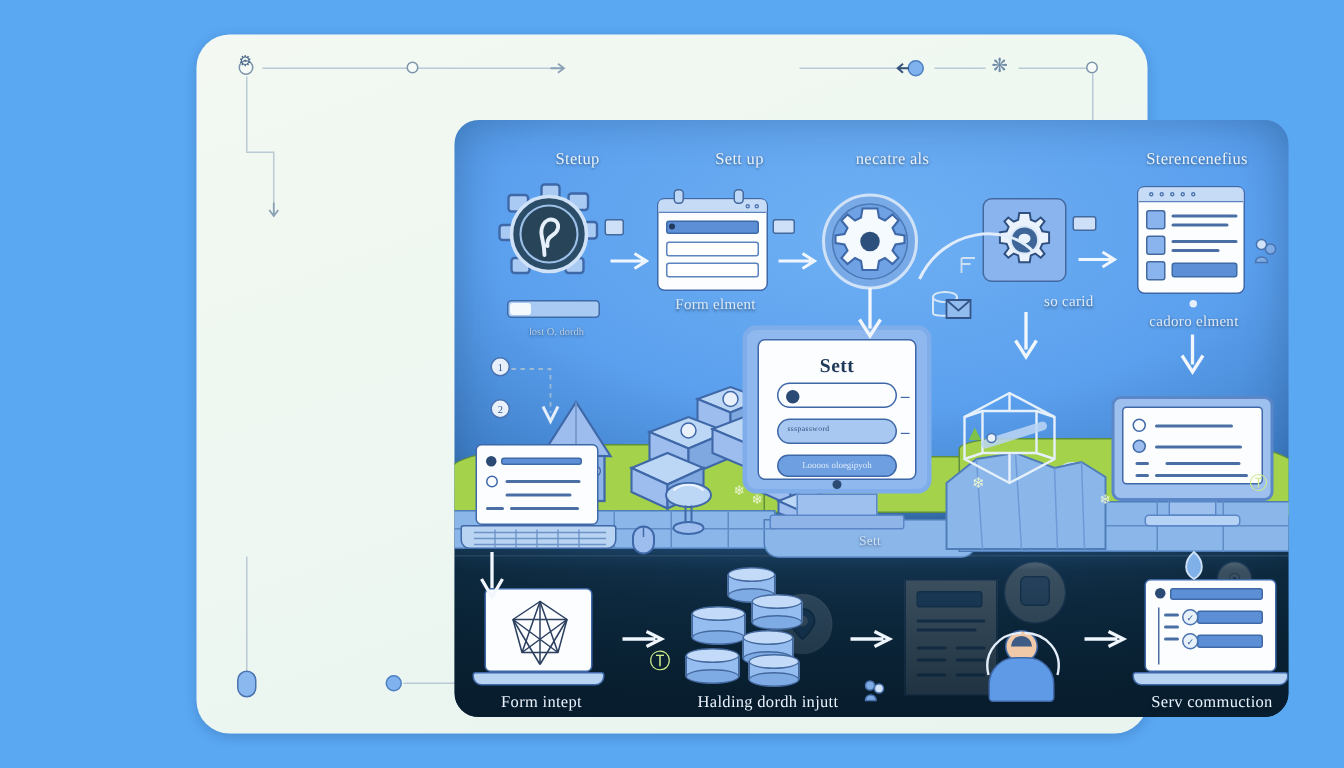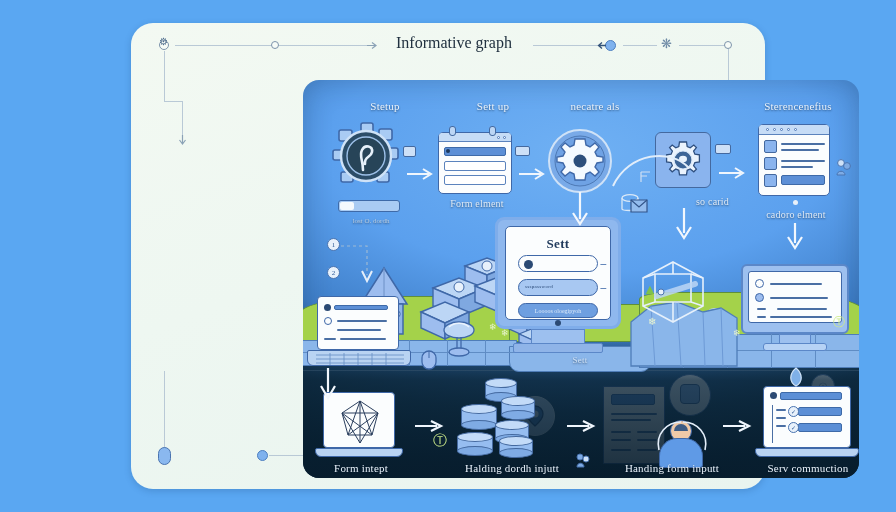--- a/index.html
+++ b/index.html
@@ -159,21 +159,20 @@
 </style>
 </head>
 <body>
 
 <div id="outer-card">
 
   <div class="rail" style="left:44px; top:22px; width:196px;"></div>
   <svg class="arrow" style="left:236px; top:17px;" width="12" height="11" viewBox="0 0 12 11">
     <path d="M0 5.5 L8 5.5 M5 2.5 L9 5.5 L5 8.5" stroke="#8ba2b6" stroke-width="1.2" fill="none"></path>
   </svg>
-  <div style="position:absolute; left:248px; top:11px; width:150px; text-align:center; color:#20303f; font-size:16px;">Informative graph</div>
   <div class="rail" style="left:402px; top:22px; width:74px;"></div>
   <div class="node filled" style="left:474px; top:17px; width:11px; height:11px;"></div>
   <svg class="arrow" style="left:466px; top:18px;" width="10" height="9" viewBox="0 0 10 9">
     <path d="M9 4.5 L2 4.5 M5 1.5 L1.5 4.5 L5 7.5" stroke="#33537a" stroke-width="1.3" fill="none"></path>
   </svg>
   <div class="gear-glyph" style="left:530px; top:14px;">❋</div>
   <div class="rail" style="left:492px; top:22px; width:34px;"></div>
   <div class="rail" style="left:548px; top:22px; width:48px;"></div>
   <div class="node" style="left:593px; top:18px; width:8px; height:8px;"></div>
   <div class="node" style="left:28px; top:17px; width:10px; height:10px;"></div>
@@ -594,21 +593,20 @@
       <div style="position:absolute; left:15px; top:4px; width:14px; height:7px; border-radius:7px 7px 0 0; background:#3d5b84;"></div>
     </div>
     <svg class="arrow" style="left:344px; top:330px;" width="70" height="46" viewBox="0 0 70 46">
       <path d="M12 40 C8 24 20 12 34 12" stroke="#e4eefa" stroke-width="1.6" fill="none"></path>
       <path d="M58 40 C62 24 50 12 36 12" stroke="#e4eefa" stroke-width="1.6" fill="none"></path>
     </svg>
 
     <div class="bubble" style="left:366px; top:294px; width:42px; height:42px;">
       <div class="sq-icon" style="left:10px; top:9px; width:20px; height:20px; border-radius:4px;"></div>
     </div>
-    <div class="lbl" style="left:294px; top:382px; width:150px;">Handing form inputt</div>
 
     <svg class="arrow" style="left:418px; top:338px;" width="32" height="14" viewBox="0 0 32 14">
       <path d="M2 8 L24 8 M18 3 L28 8 L18 13" stroke="#f0f6fd" stroke-width="2.2" fill="none"></path>
     </svg>
 
     <div class="layer" style="left:452px; top:306px;">
       <div class="laptop-screen" style="left:8px; top:0; width:88px; height:62px;">
         <div class="bluebar" style="left:16px; top:5px; width:62px; height:8px;"></div>
         <div style="position:absolute; left:6px; top:5px; width:7px; height:7px; border-radius:50%; background:#2b4a74;"></div>
         <div style="position:absolute; left:8px; top:18px; width:1.4px; height:38px; background:#4a6fa4;"></div>

